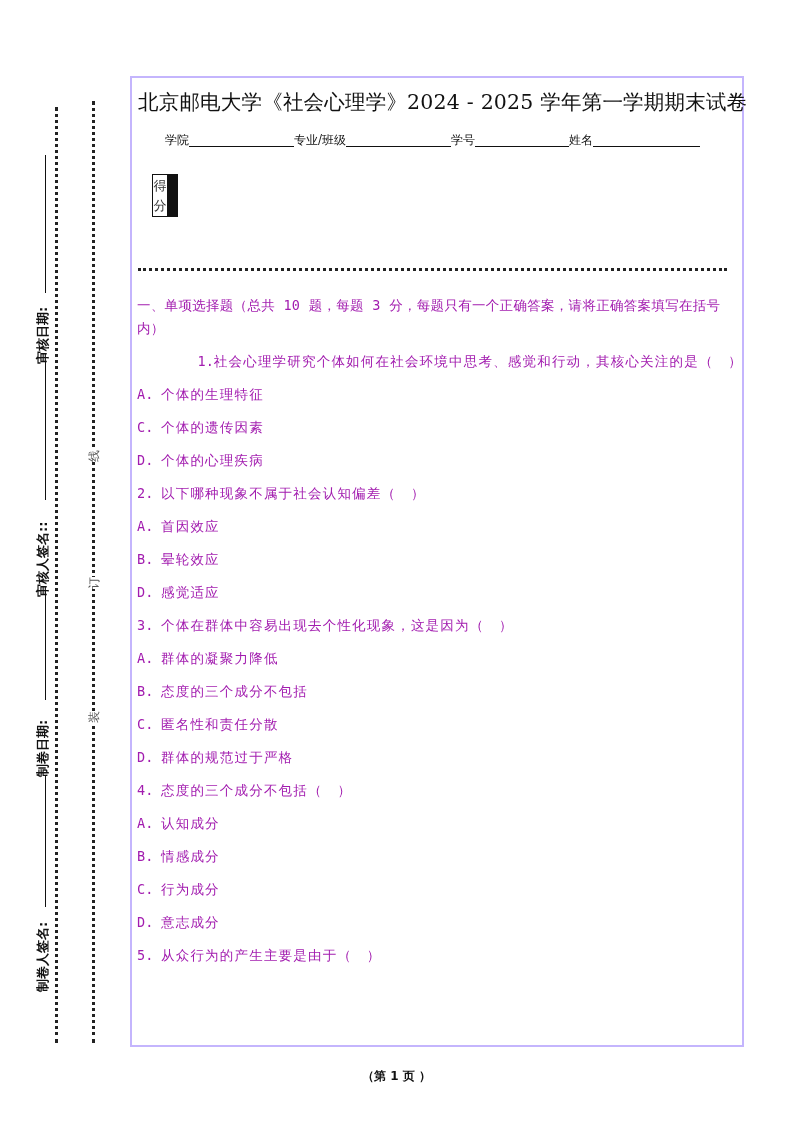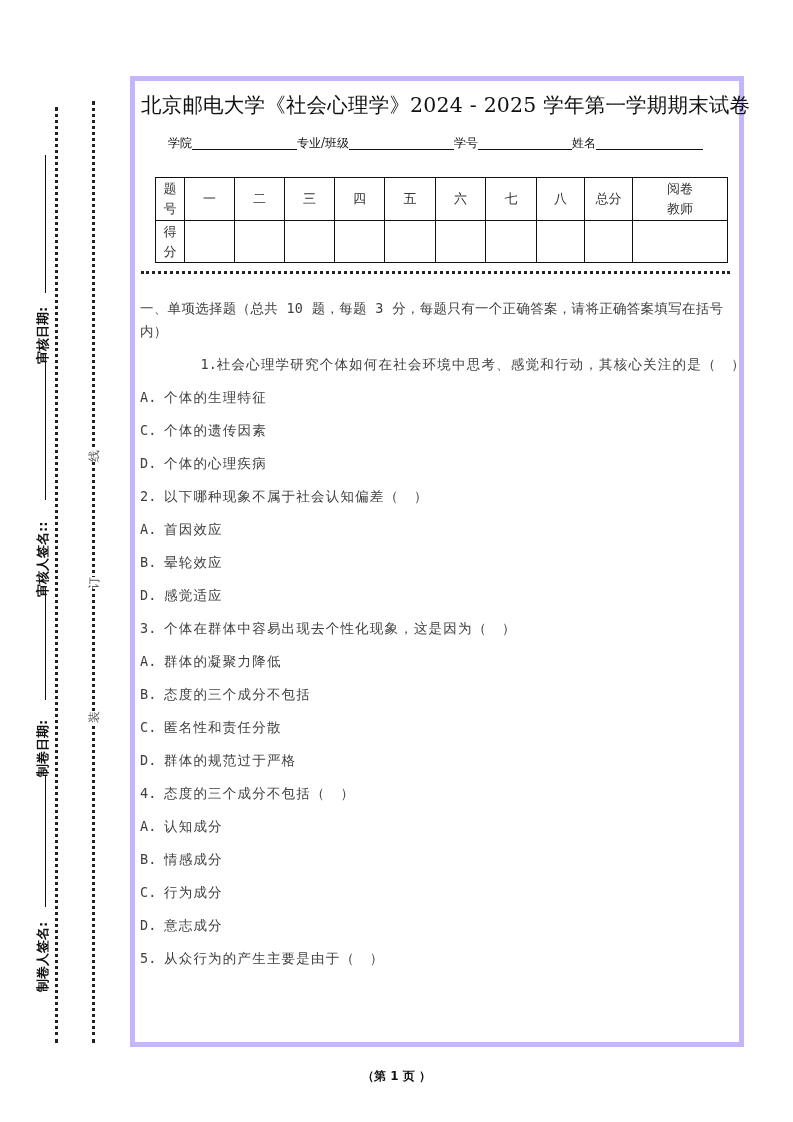--- a/index.html
+++ b/index.html
@@ -13,35 +13,35 @@
     white-space: nowrap; font-family: "DejaVu Sans", "Liberation Sans", sans-serif;
     font-weight: bold; font-size: 13px; color: #111; line-height: 14px;
   }
   .bind-char {
     position: absolute; transform: rotate(-90deg); font-size: 12px; color: #555;
     background: #fff; line-height: 12px; padding: 1px 0;
     font-family: "DejaVu Serif", "Liberation Serif", serif;
   }
 
   
-  .frame { position: absolute; left: 130px; top: 76px; width: 614px; height: 971px; border: 5px solid #c4b5fd; box-sizing: border-box; }
+  .frame { position: absolute; left: 130px; top: 76px; width: 614px; height: 971px; border: 2px solid #c4b5fd; box-sizing: border-box; }
 
   .title { position: absolute; left: 6px; top: 10px; width: 604px; font-size: 20.5px; letter-spacing: 0.2px; white-space: nowrap; }
 
   .info-row { position: absolute; left: 33px; top: 54px; font-size: 12px; display: flex; white-space: nowrap; }
   .info-row .lbl { font-size: 12px; }
   .info-row .blank { display: inline-block; border-bottom: 1px solid #111; height: 14px; margin-right: 0; }
 
   table.score { position: absolute; left: 20px; top: 96px; border-collapse: collapse; font-size: 13px; }
   table.score td { border: 1px solid #111; text-align: center; vertical-align: middle; padding: 0; color: #333; }
   table.score td.vtxt { line-height: 20px; font-size: 13px; }
 
   .dots-sep { position: absolute; left: 6px; top: 190px; width: 589px; height: 0; border-top: 3px dotted #222; }
 
-  .content { position: absolute; left: 5px; top: 216px; width: 606px; font-family: "DejaVu Sans Mono", "Liberation Mono", monospace; font-size: 13.5px; color: #404040; }
+  .content { position: absolute; left: 5px; top: 216px; width: 606px; font-family: "DejaVu Sans Mono", "Liberation Mono", monospace; font-size: 13.5px; color: #a21caf; }
   .section-head { line-height: 23px; letter-spacing: 0.3px; }
   .q { height: 33px; line-height: 33px; white-space: nowrap; letter-spacing: 1.2px; }
   .q .num { display: inline-block; width: 24px; letter-spacing: 0; }
 
   .footer { position: absolute; left: 0; width: 793px; top: 1068px; text-align: center; font-family: "DejaVu Sans", "Liberation Sans", sans-serif; font-size: 12px; font-weight: bold; }
 </style>
 </head>
 <body>
 
 <div>
@@ -75,37 +75,20 @@
     <span class="lbl">专业/班级</span>
     <span class="blank" style="width:105px;"></span>
     <span class="lbl">学号</span>
     <span class="blank" style="width:94px;"></span>
     <span class="lbl">姓名</span>
     <span class="blank" style="width:107px;"></span>
   </div>
 
   <table class="score">
     <tbody>
-        <tr style="height:43px;">
-      <td class="vtxt" style="width:28px;">
-        <span style="display:inline-block; width:14px; word-break:break-all; line-height:20px;">题号</span>
-      </td>
-      <td style="width:49px;">一</td>
-      <td style="width:49px;">二</td>
-      <td style="width:49px;">三</td>
-      <td style="width:49px;">四</td>
-      <td style="width:50px;">五</td>
-      <td style="width:49px;">六</td>
-      <td style="width:50px;">七</td>
-      <td style="width:47px;">八</td>
-      <td style="width:47px;">总分</td>
-      <td style="width:94px; line-height:20px;">
-        <span style="display:inline-block; width:30px; word-break:break-all;">阅卷教师</span>
-      </td>
-    </tr>
     <tr style="height:42px;">
       <td class="vtxt">
         <span style="display:inline-block; width:14px; word-break:break-all; line-height:20px;">得分</span>
       </td>
       <td></td>
       <td></td>
       <td></td>
       <td></td>
       <td></td>
       <td></td>

